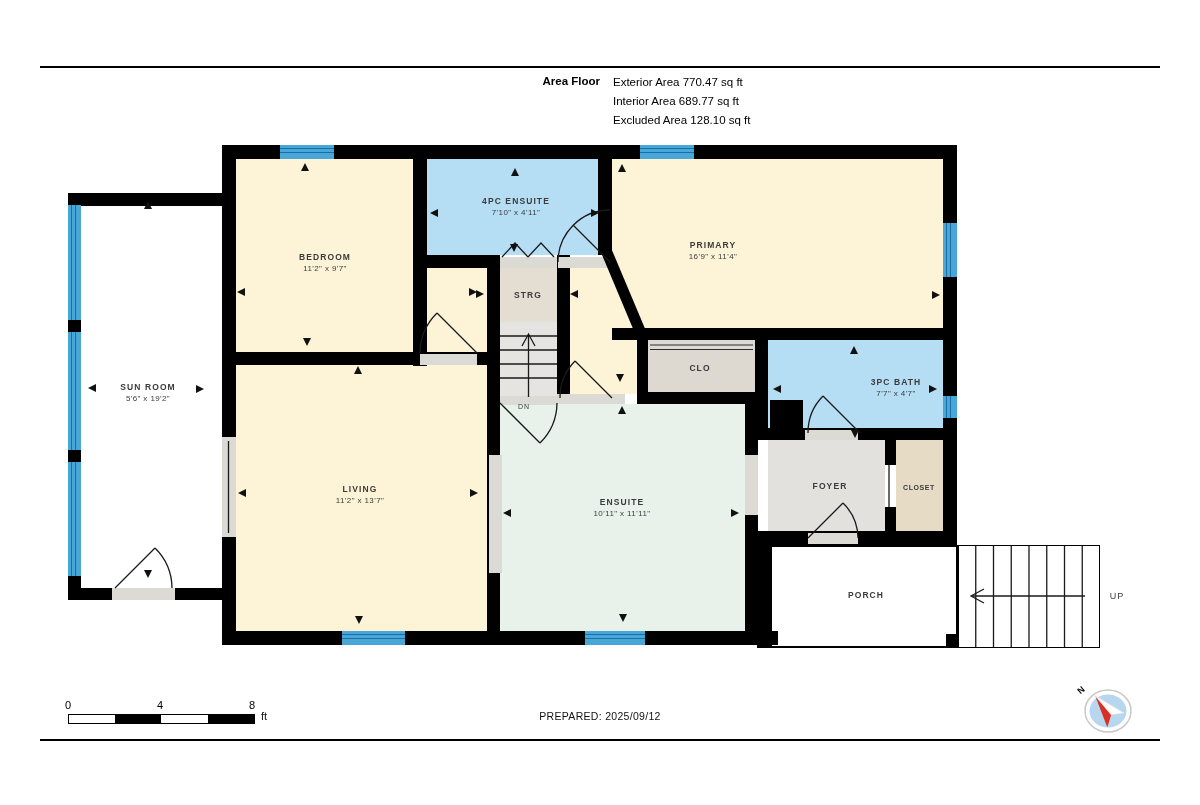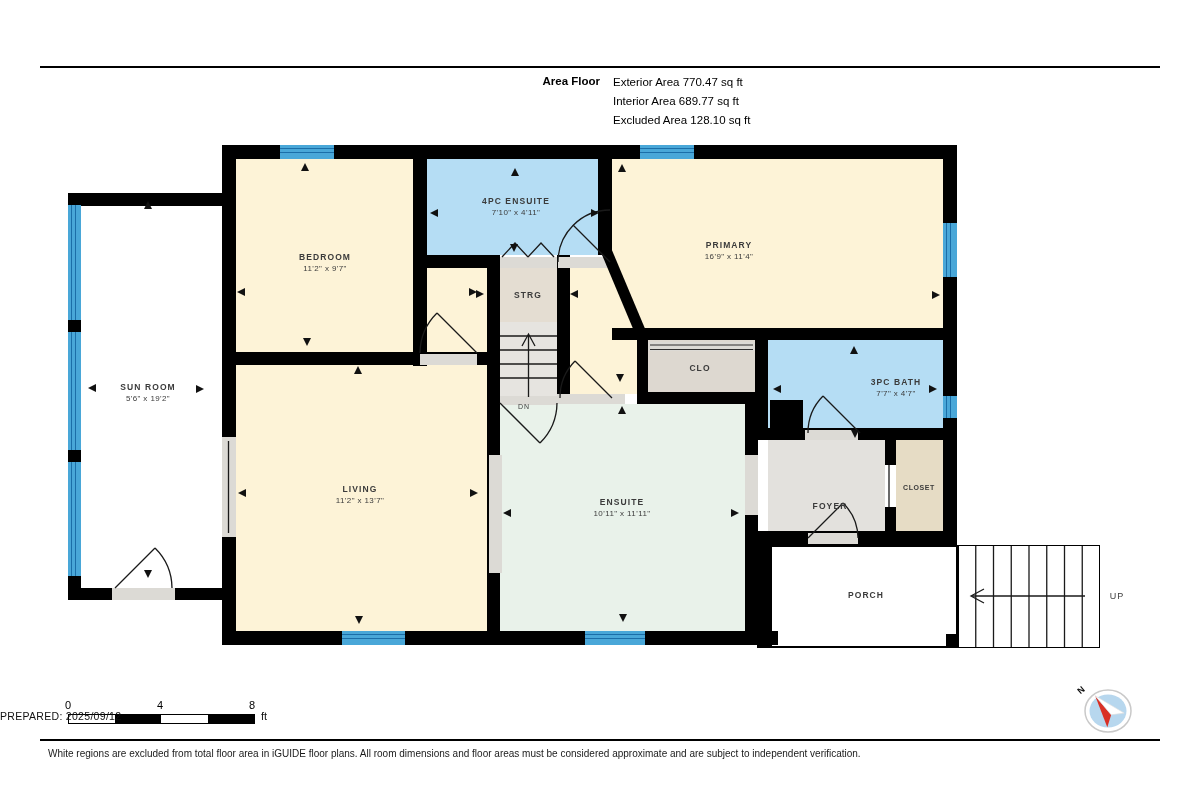--- a/index.html
+++ b/index.html
@@ -30,21 +30,21 @@
   .a-right{border-top:4px solid transparent;border-bottom:4px solid transparent;border-left:8px solid #111;}
   .overlay{position:absolute;left:0;top:0;pointer-events:none;}
   .porch-box{position:absolute;background:#fff;border:2px solid #000;box-sizing:border-box;}
   .stairs-box{position:absolute;background:#fff;border:1.5px solid #000;box-sizing:border-box;}
   .small-label{position:absolute;transform:translate(-50%,-50%);font-size:7.5px;
                letter-spacing:1px;color:#3b3b3b;}
   .scale-num{position:absolute;font-size:11px;color:#000;transform:translateX(-50%);}
   .scale-bar{position:absolute;left:68px;top:714px;width:185px;height:8px;border:1px solid #000;
              background:linear-gradient(to right,#fff 0 25%,#000 25% 50%,#fff 50% 75%,#000 75% 100%);}
   .scale-ft{position:absolute;left:261px;top:710px;font-size:11px;}
-  .prepared{position:absolute;left:0;right:0;top:710px;font-size:10.5px;letter-spacing:.3px;}
+  .prepared{position:absolute;left:0;right:0;top:710px;text-align:center;font-size:10.5px;letter-spacing:.3px;}
   .disclaimer{position:absolute;left:48px;top:748px;font-size:10px;color:#1a1a1a;}
 </style>
 </head>
 <body>
 
 <div class="page">
 
   <div class="rule" style="top:66px;"></div>
   <div class="floor-label">Area Floor</div>
   <div class="area-line" style="top:76px;">Exterior Area 770.47 sq ft</div>
@@ -182,21 +182,21 @@
     </svg>
 
     <div class="room-label" style="left:325px;top:262px;">
       <div class="room-name">BEDROOM</div>
       <div class="room-dims">11'2" x 9'7"</div>
     </div>
     <div class="room-label" style="left:516px;top:206px;">
       <div class="room-name">4PC ENSUITE</div>
       <div class="room-dims">7'10" x 4'11"</div>
     </div>
-    <div class="room-label" style="left:713px;top:250px;margin-left:16px;">
+    <div class="room-label" style="left:713px;top:250px;">
       <div class="room-name">PRIMARY</div>
       <div class="room-dims">16'9" x 11'4"</div>
     </div>
     <div class="room-label" style="left:148px;top:392px;">
       <div class="room-name">SUN ROOM</div>
       <div class="room-dims">5'6" x 19'2"</div>
     </div>
     <div class="room-label" style="left:360px;top:494px;">
       <div class="room-name">LIVING</div>
       <div class="room-dims">11'2" x 13'7"</div>
@@ -208,21 +208,21 @@
     <div class="room-label" style="left:896px;top:387px;">
       <div class="room-name">3PC BATH</div>
       <div class="room-dims">7'7" x 4'7"</div>
     </div>
     <div class="room-label" style="left:528px;top:295px;">
       <div class="room-name">STRG</div>
     </div>
     <div class="room-label" style="left:700px;top:368px;">
       <div class="room-name">CLO</div>
     </div>
-    <div class="room-label" style="left:830px;top:506px;text-align:center;">
+    <div class="room-label" style="left:830px;top:486px;text-align:center;">
       <div class="room-name">FOYER</div>
     </div>
     <div class="room-label" style="left:919px;top:487px;">
       <div class="room-name" style="font-size:7px;letter-spacing:.6px;">CLOSET</div>
     </div>
     <div class="room-label" style="left:866px;top:595px;">
       <div class="room-name">PORCH</div>
     </div>
     <div class="small-label" style="left:524px;top:406px;font-size:7px;">DN</div>
     <div class="small-label" style="left:1117px;top:596px;font-size:9px;">UP</div>
@@ -272,15 +272,14 @@
       <ellipse cx="38" cy="33" rx="18.5" ry="16.5" fill="#b7d7ee"></ellipse>
       <g transform="rotate(-40 38 33)">
         <polygon points="38,13 27,45 38,38" fill="#d93025"></polygon>
         <polygon points="38,13 49,45 38,38" fill="#ffffff" stroke="#e0e0e0" stroke-width="0.6"></polygon>
       </g>
       <text x="8" y="16" font-size="9" font-weight="bold" fill="#111" transform="rotate(-40 10 13)" font-family="Liberation Sans, sans-serif">N</text>
     </svg>
   </div>
 
   <div class="rule" style="top:739px;"></div>
-  <div class="disclaimer">White regions are excluded from total floor area in iGUIDE floor plans. All room dimensions and floor areas must be considered approximate and are subject to independent verification.</div>
 
 </div>
 
 </body></html>

